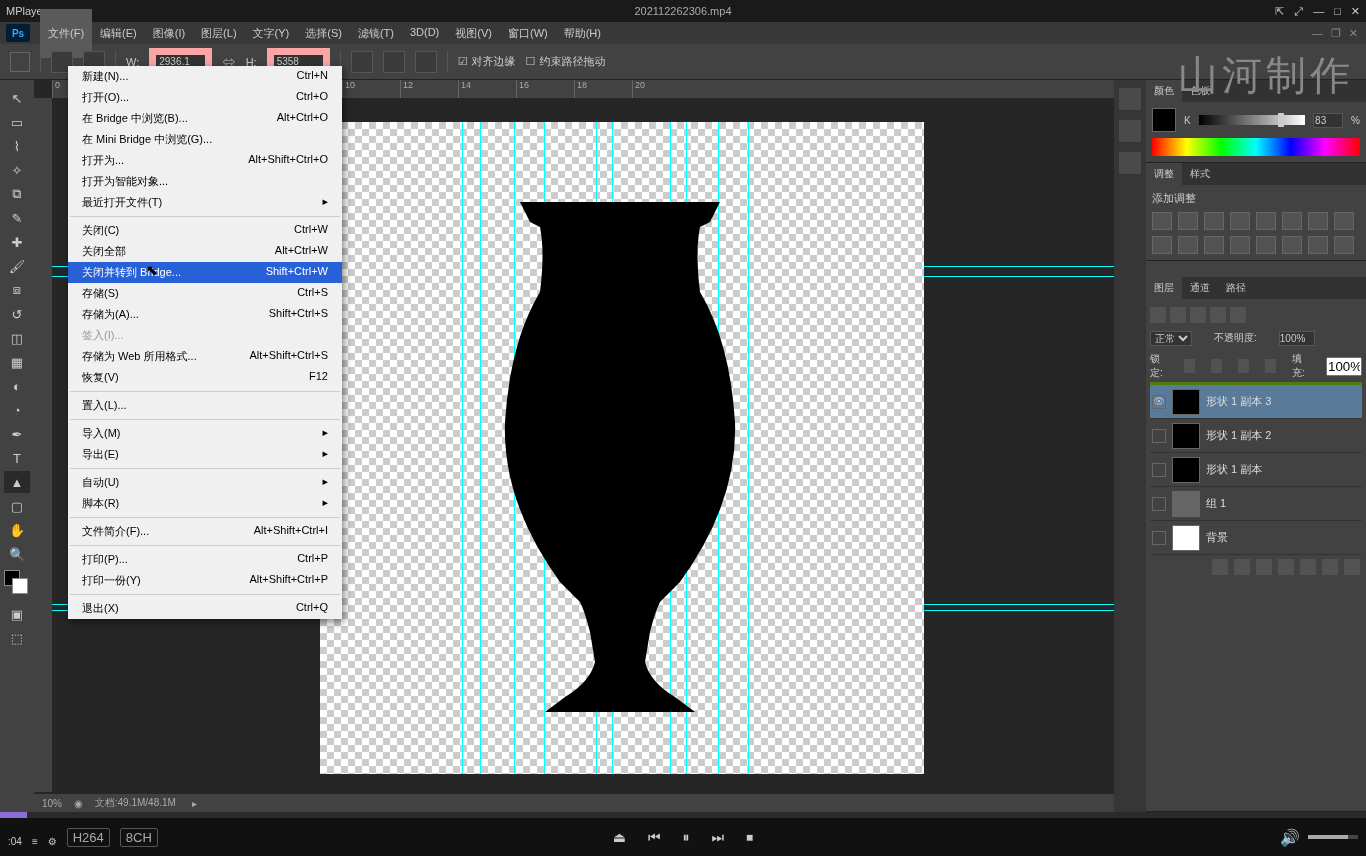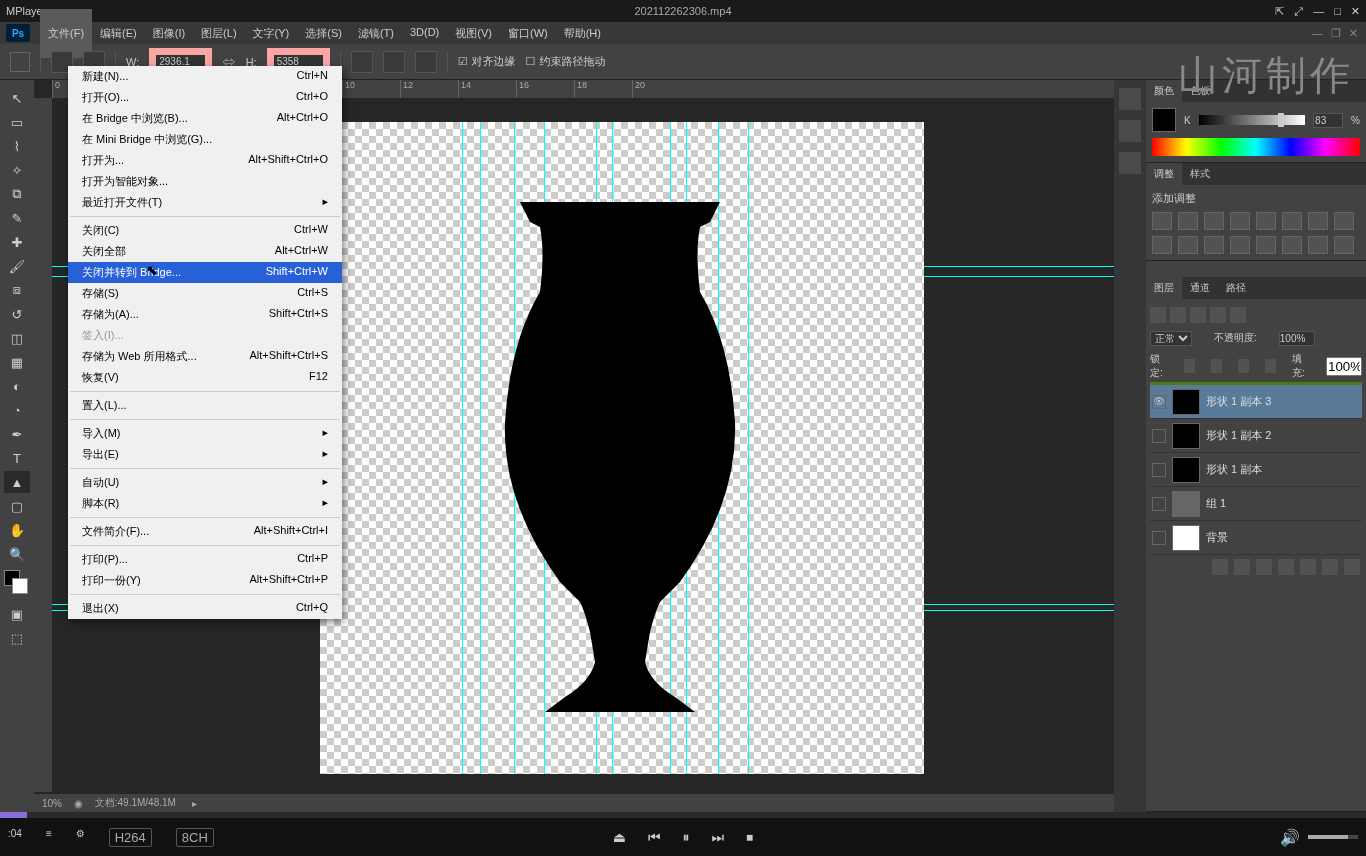--- a/index.html
+++ b/index.html
@@ -103,21 +103,21 @@
 .file-menu .mi.highlight { background:#2860d8; color:#fff; }
 .file-menu .mi.disabled { color:#999; }
 .file-menu .sep { height:1px; background:#ccc; margin:3px 2px;}
 .cursor { position:absolute; left:146px; top:240px; z-index:200; font-size:14px; color:#000;}
 
 
 .mplayer-bottom { height: 44px; background: #111; }
 .seek { height:6px; background:#2a2a2a; position:relative;}
 .seek .prog { position:absolute; left:0; top:0; bottom:0; width:2%; background:#8a6dd8;}
 .ctrl-row { display:flex; align-items:center; height:38px; padding:0 8px; color:#ccc;}
-.ctrl-left { display:flex; gap:24px; align-items:flex-start; font-size:10px;}
+.ctrl-left { display:flex; gap:10px; align-items:flex-end; font-size:10px;}
 .badge { padding:1px 5px; border:1px solid #555; border-radius:2px; font-size:13px; color:#aaa;}
 .ctrl-center { position:absolute; left:50%; transform:translateX(-50%); display:flex; gap:22px; font-size:14px;}
 .ctrl-center span { cursor:pointer;}
 .ctrl-right { margin-left:auto; display:flex; align-items:center; gap:8px;}
 .vol { width:50px; height:4px; background:#444; position:relative;}
 .vol .vfill { position:absolute; left:0; top:0; bottom:0; width:80%; background:#aaa;}
 </style>
 </head>
 <body>
 

